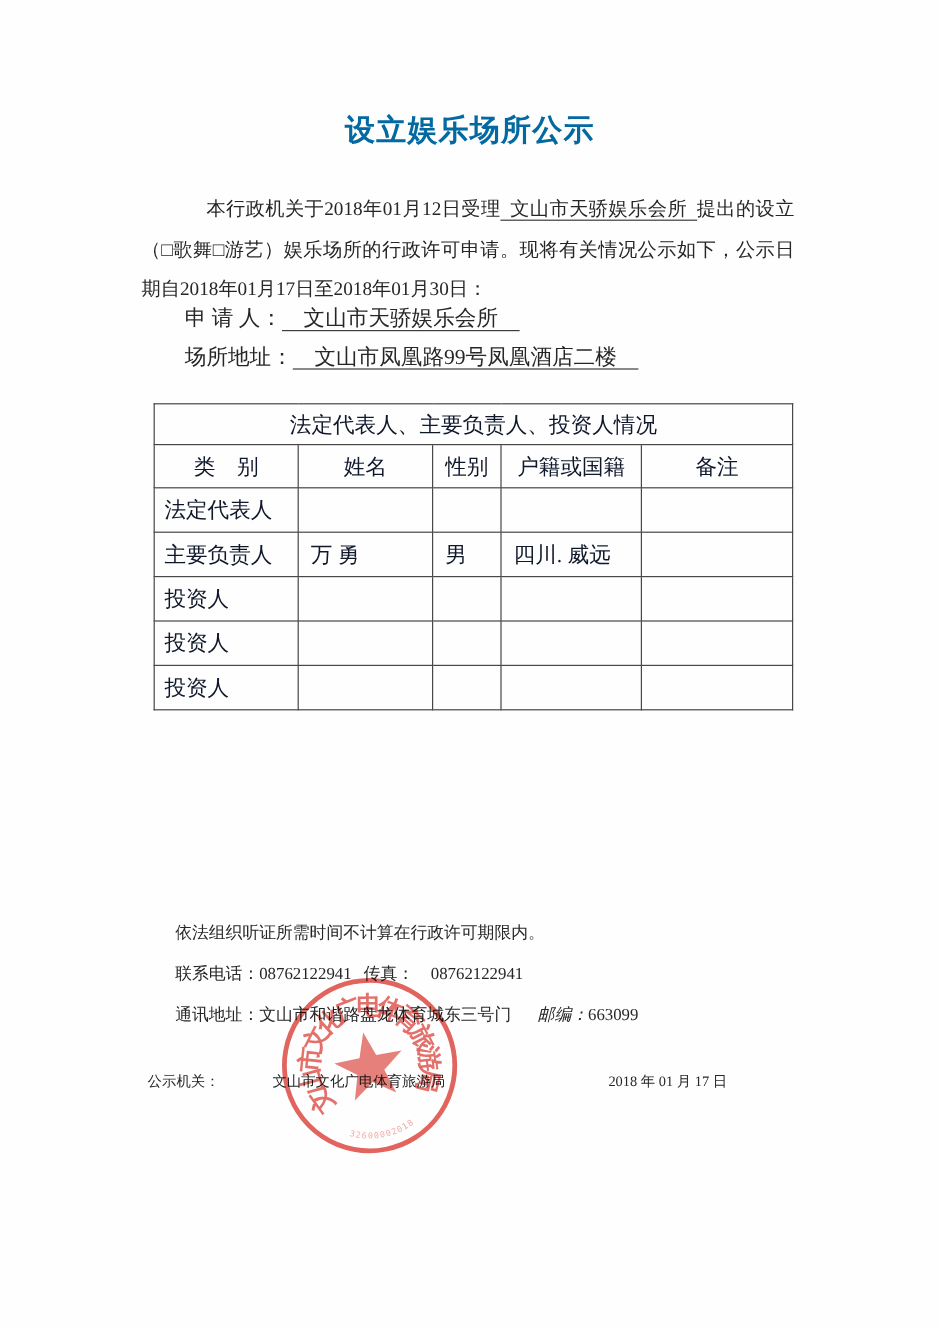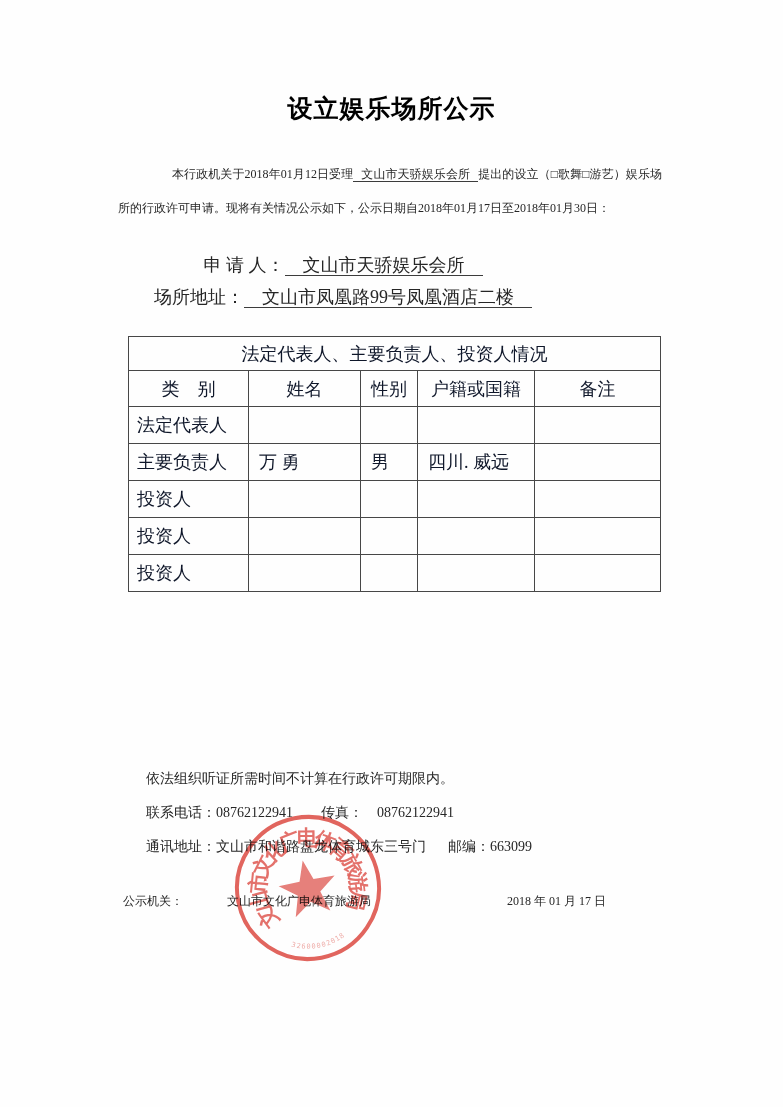--- a/index.html
+++ b/index.html
@@ -6,34 +6,34 @@
   body {
     width:783px; height:1107px; position:relative; overflow:hidden;
     font-family:"Liberation Serif","DejaVu Serif",serif;
     color:#262626;
   }
   .page { position:absolute; inset:0; background:#fefefe; }
 
   .doc-title {
     position:absolute; top:92px; left:0; width:100%;
     text-align:center; font-size:25px; font-weight:bold;
-    letter-spacing:1px; color:#000000;
+    letter-spacing:1px; color:#0369a1;
   }
 
   .intro {
     position:absolute; top:158px; left:118px; width:544px;
-    font-size:12px; line-height:33.5px; text-align:justify;
+    font-size:16px; line-height:33.5px; text-align:justify;
     text-indent:54px; text-justify:inter-ideograph;
   }
   .u-inline {
     border-bottom:1px solid #3c3c3c; padding:0 8px;
   }
 
   .fields { position:absolute; top:249px; left:154px; font-size:18px; }
-  .field-row { height:32px; line-height:32px; white-space:nowrap;text-align:center; }
+  .field-row { height:32px; line-height:32px; white-space:nowrap; }
   .field-value { border-bottom:1px solid #3c3c3c; padding:0 18px; }
 
   table.info-table {
     position:absolute; top:336px; left:128px; width:532px;
     border-collapse:collapse; table-layout:fixed;
     font-size:18px; color:#0f172a;
   }
   table.info-table td {
     border:1.5px solid #474747; padding:0 0 0 10px;
     overflow:hidden; white-space:nowrap;
@@ -46,23 +46,23 @@
   .hearing {
     position:absolute; top:617px; left:118px; width:546px;
     font-size:18px; line-height:34px; text-align:justify;
     text-indent:36px; text-justify:inter-ideograph;
   }
   .contact-block {
     position:absolute; top:762px; left:110px; width:560px;
     font-size:14px; line-height:34px;
   }
   .contact-block > div { padding-left:36px; white-space:nowrap; }
-  .gap-fax { margin-left:28px; }
+  .gap-fax { margin-left:10px; }
   .gap-faxval { margin-left:14px; }
-  .gap-post { margin-left:22px; }
+  .gap-post { margin-left:22px;font-style:italic; }
 
   .footer-row { position:absolute; top:886px; left:5px; width:100%; height:30px; font-size:12px; }
   .footer-row span { position:absolute; white-space:nowrap; line-height:30px; }
   .authority-label { left:118px; }
   .authority-name  { left:222px; }
   .footer-date     { left:502px; }
 
   .stamp {
     position:absolute; left:228px; top:808px; width:160px; height:160px;
     transform:rotate(-11deg);

